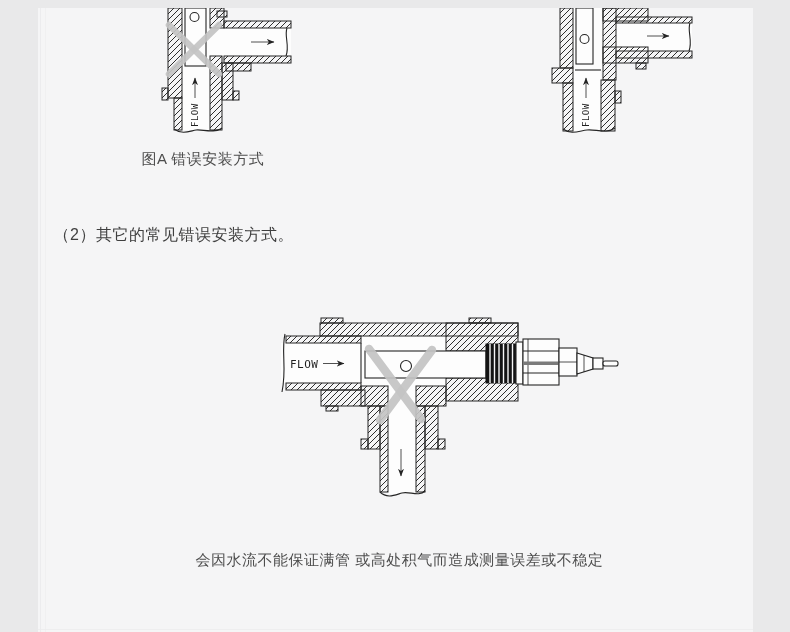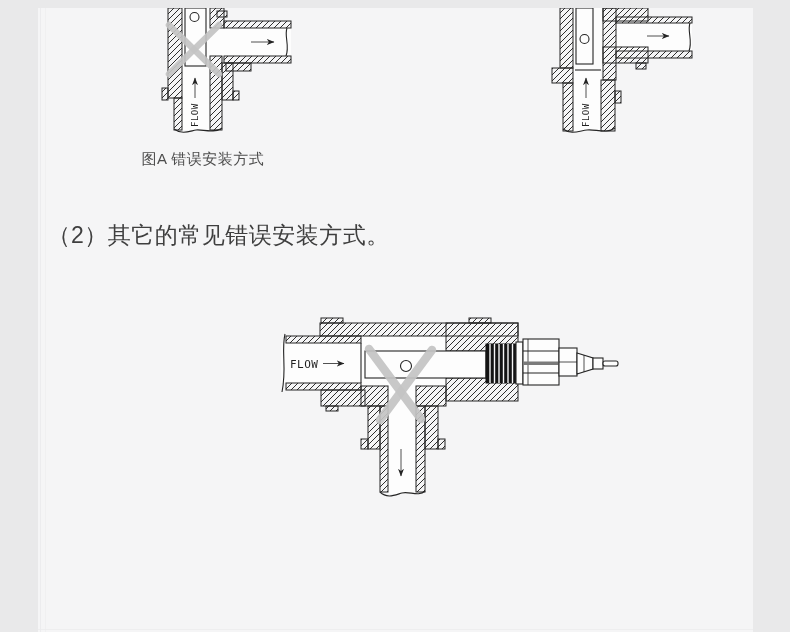--- a/index.html
+++ b/index.html
@@ -22,22 +22,22 @@
   .fig-correct-small{left:497px;top:0;}
   .fig-wrong-big{left:235px;top:298px;}
   .caption{
     position:absolute;color:var(--caption-text);font-size:15px;
     letter-spacing:.5px;white-space:nowrap;line-height:20px;
   }
   .caption-a-wrong{left:104px;top:141px;}
   .caption-a-correct{left:403px;top:141px;}
   .caption-bottom{left:158px;top:542px;}
   .section-heading{
-    position:absolute;left:10px;top:214px;color:var(--heading-text);
-    font-size:23px;letter-spacing:.5px;line-height:26px;white-space:nowrap;
+    position:absolute;left:16px;top:214px;color:var(--heading-text);
+    font-size:16px;letter-spacing:.5px;line-height:26px;white-space:nowrap;
   }
   .edge-v{position:absolute;top:0;bottom:0;width:1px;background:var(--edge-line);}
   .edge-h{position:absolute;left:0;right:0;height:1px;background:var(--edge-line);}
   
   .ln{stroke:var(--diagram-line);stroke-width:1.1;fill:none;}
   .thin{stroke:var(--diagram-line);stroke-width:.8;fill:none;}
   .fw{fill:var(--diagram-fill);stroke:var(--diagram-line);stroke-width:1.1;}
   .wh{fill:var(--diagram-fill);stroke:none;}
   .hz{stroke:var(--diagram-line);stroke-width:1;}
   .cross{stroke:var(--cross);stroke-linecap:round;opacity:.92;fill:none;}
@@ -214,14 +214,15 @@
     <text class="flowtxt flowtxt-big" x="17" y="62">FLOW</text>
     <line class="thin" x1="50" y1="57.5" x2="71" y2="57.5" marker-end="url(#arC)"></line>
     <line class="thin" x1="128" y1="143" x2="128" y2="170" marker-end="url(#arC)"></line>
 
     <g>
       <line class="cross" stroke-width="8.5" x1="96" y1="43" x2="148" y2="113"></line>
       <line class="cross" stroke-width="8.5" x1="159" y1="44" x2="107" y2="114"></line>
     </g>
   </svg>
 
+  <div class="caption caption-bottom">会因水流不能保证满管 或高处积气而造成测量误差或不稳定</div>
 
 </div>
 
 </body></html>

